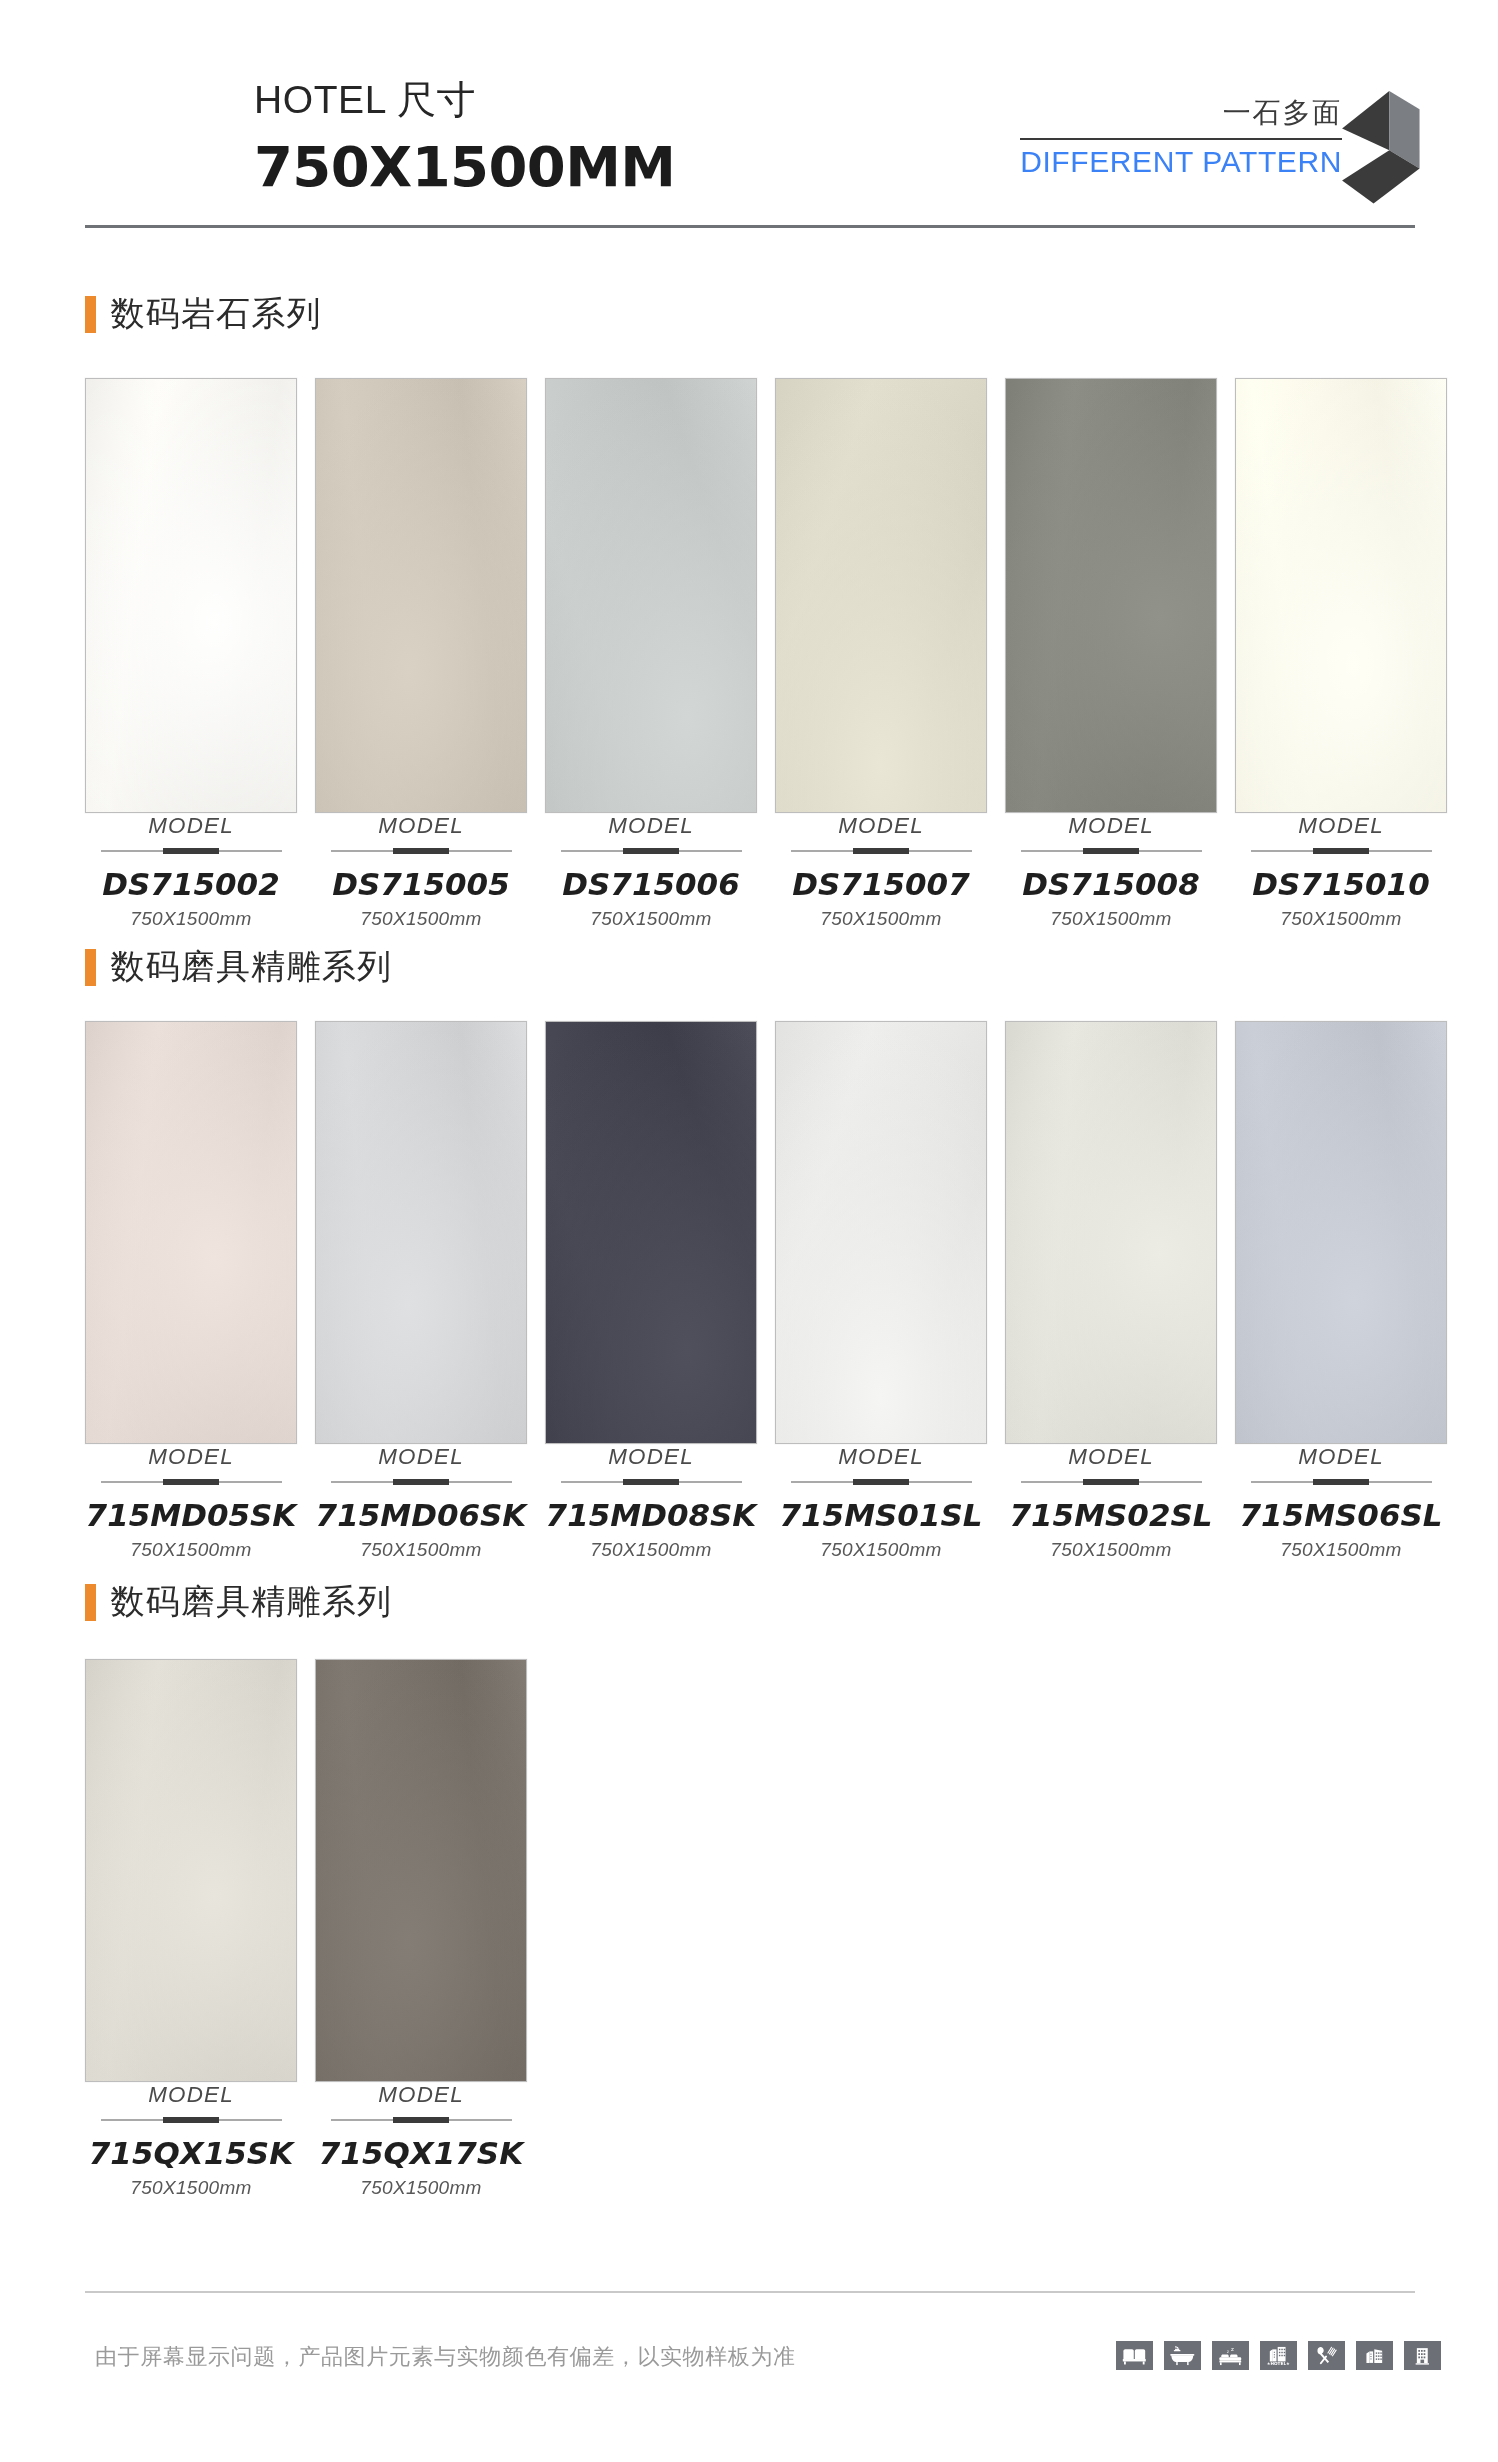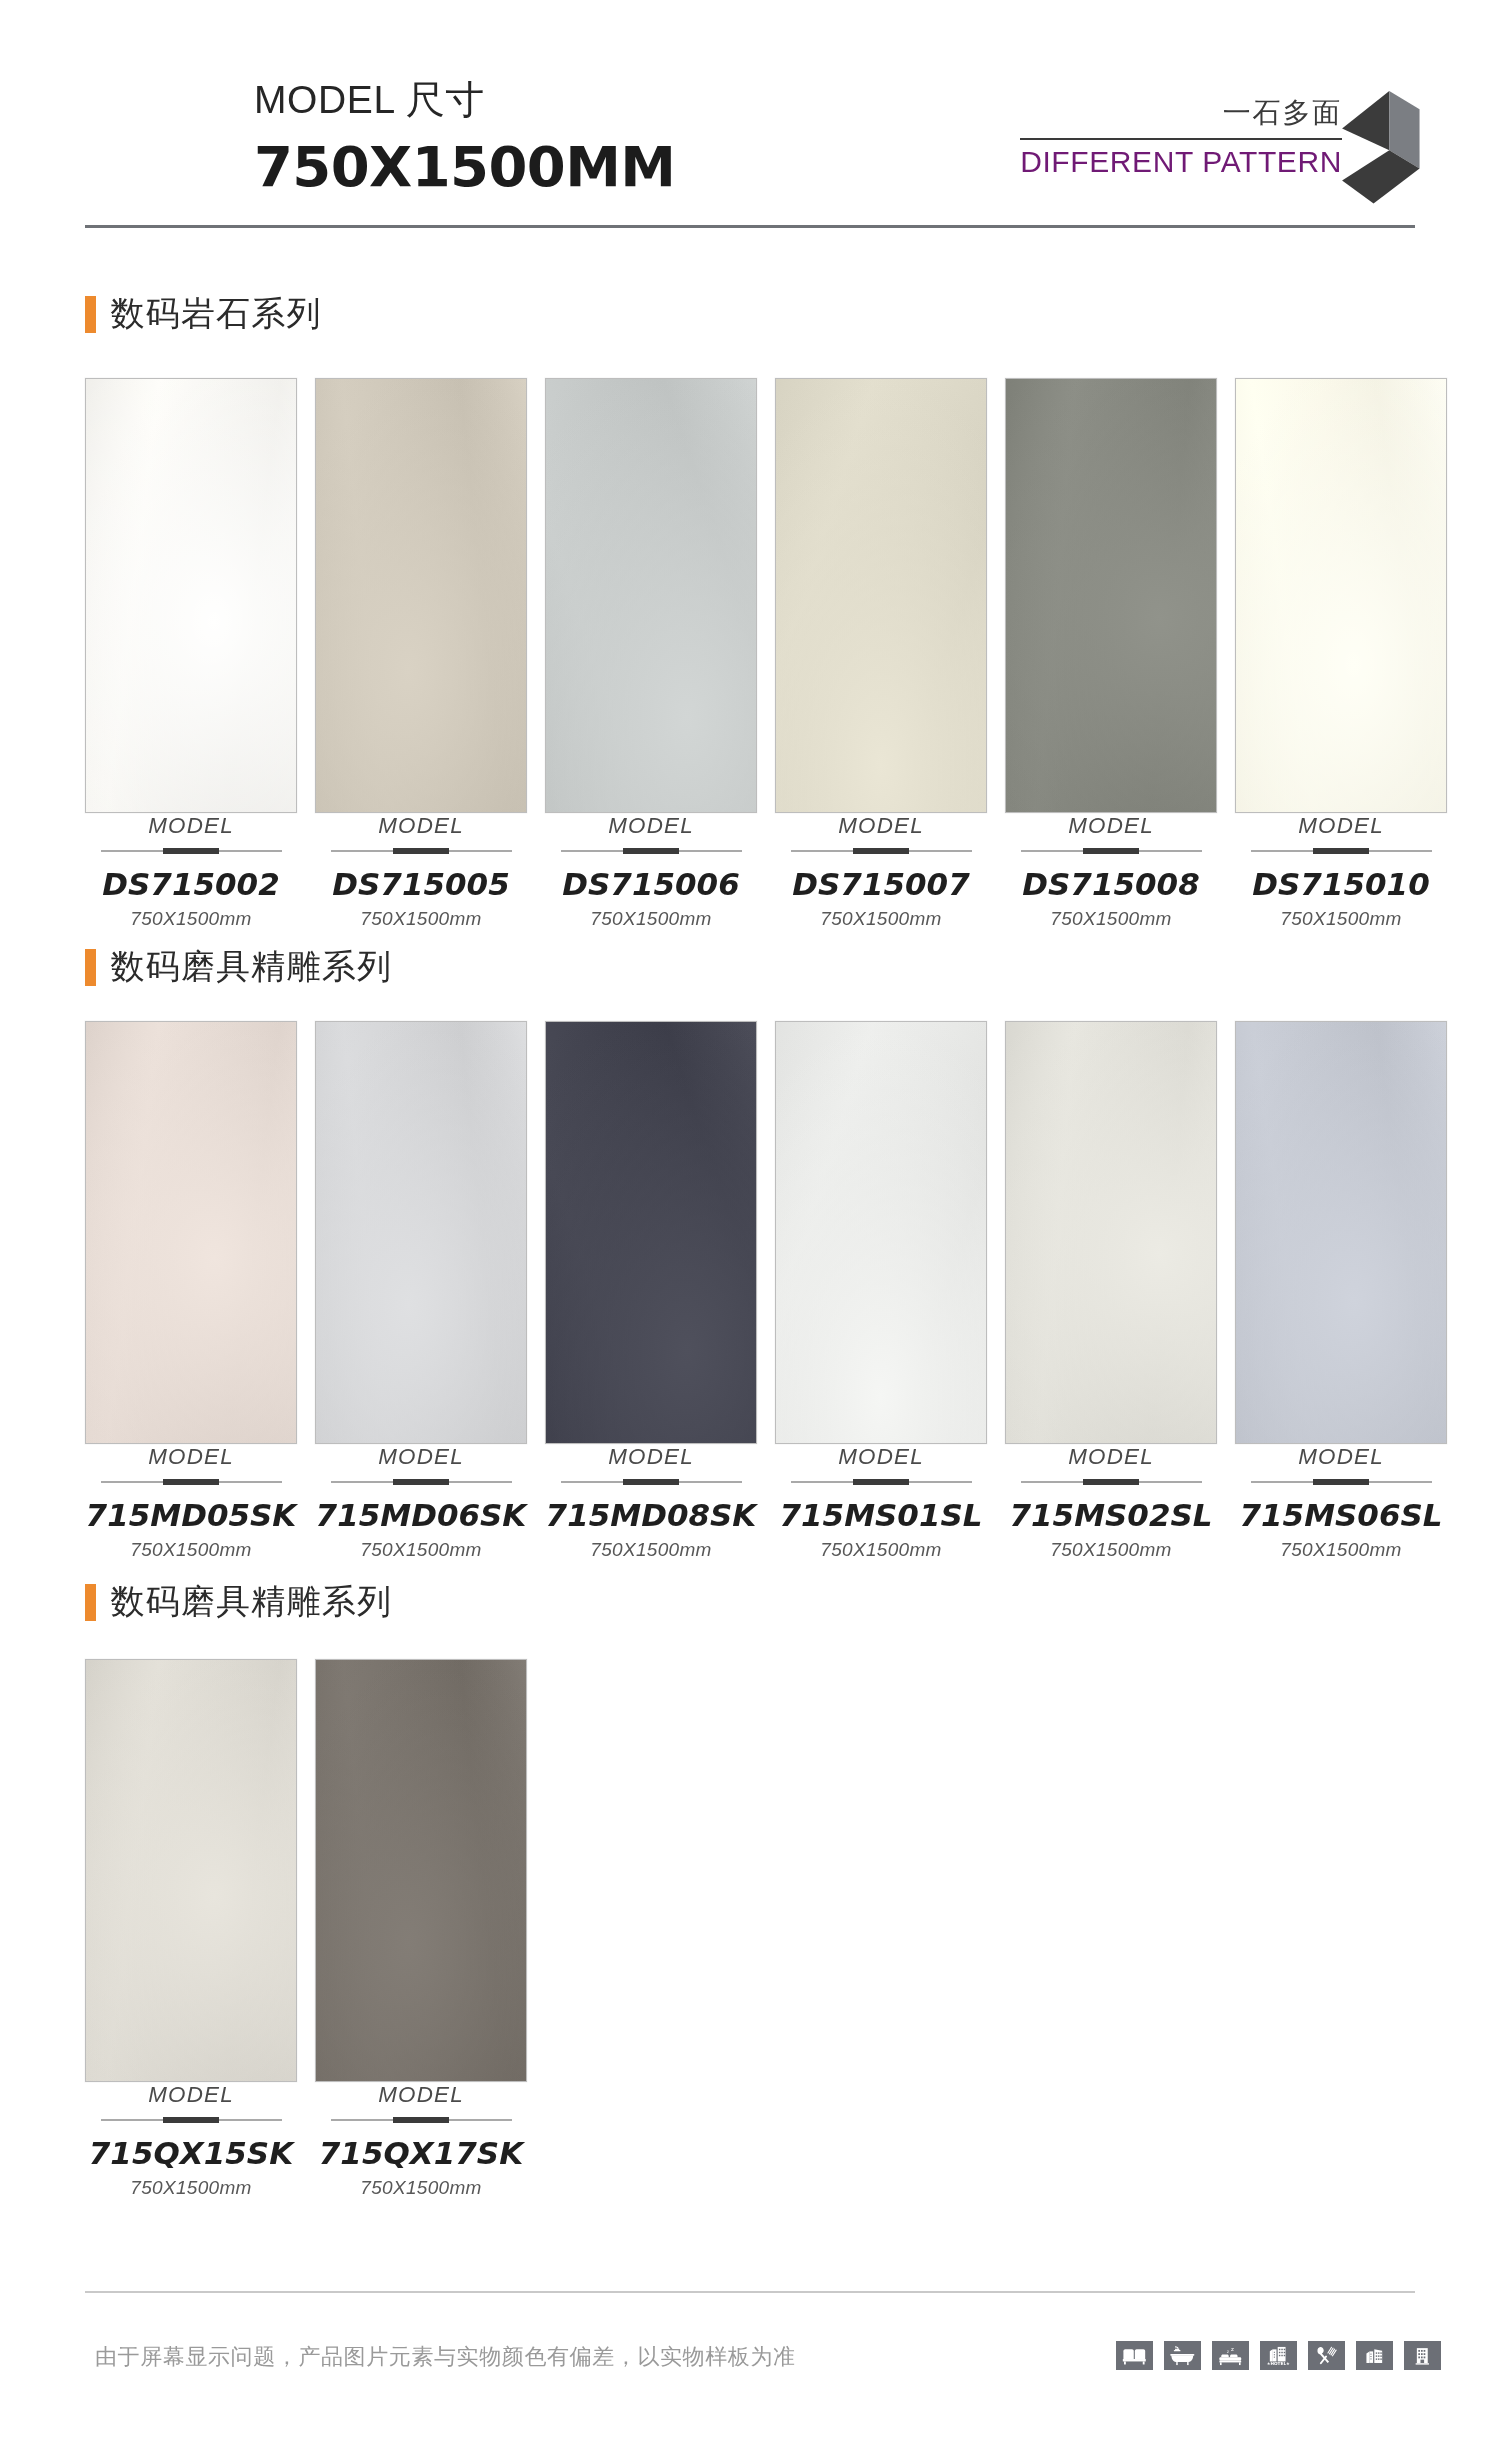--- a/index.html
+++ b/index.html
@@ -21,21 +21,21 @@
 
   .size-block { position: absolute; left: 254px; top: 73px; }
   .size-label { font-size: 39px; color: #262626; letter-spacing: 0.6px; font-weight: 400;
     font-family: "Liberation Sans", sans-serif; }
   .size-value { margin-top: 7.3px; font-size: 56px; font-weight: 700; color: #1c1c1c;
     letter-spacing: -0.6px; font-family: "DejaVu Sans", sans-serif; }
 
   .pattern-block { position: absolute; right: 157px; top: 94px; text-align: right; margin-left: 36px; }
   .pattern-cn { font-size: 28px; color: #3a3a3a; letter-spacing: 1.8px; padding-bottom: 6px; }
   .pattern-rule { height: 2.4px; background: #3a3a3a; width: 100%; }
-  .pattern-en { font-size: 30px; color: #701a75; letter-spacing: 0.6px; padding-top: 4.8px;
+  .pattern-en { font-size: 30px; color: #3b82f6; letter-spacing: 0.6px; padding-top: 4.8px;
     font-family: "Liberation Sans", sans-serif; }
   .pattern-logo { position: absolute; right: 60px; top: 91px; width: 97px; height: 121px; }
 
   .header-rule { position: absolute; left: 85px; top: 225px; width: 1330px; height: 3px; background: #6f7277; }
 
   
   .section-head { position: absolute; display: flex; align-items: flex-start; }
   .section-bar { width: 11px; height: 37px; background: #ED8A2E; margin-right: 14.5px; }
   .section-title { font-size: 34px; color: #2b2b2b; letter-spacing: 1.2px; line-height: 1; }
 
@@ -70,21 +70,21 @@
 </style>
 </head>
 <body>
 
 <div class="page">
 
   <div class="header">
 
 
     <div class="size-block">
-      <div class="size-label">MODEL 尺寸</div>
+      <div class="size-label">HOTEL 尺寸</div>
       <div class="size-value">750X1500MM</div>
     </div>
 
     <div class="pattern-block">
       <div class="pattern-cn">一石多面</div>
       <div class="pattern-rule"></div>
       <div class="pattern-en">DIFFERENT PATTERN</div>
     </div>
 
     <div class="pattern-logo">

